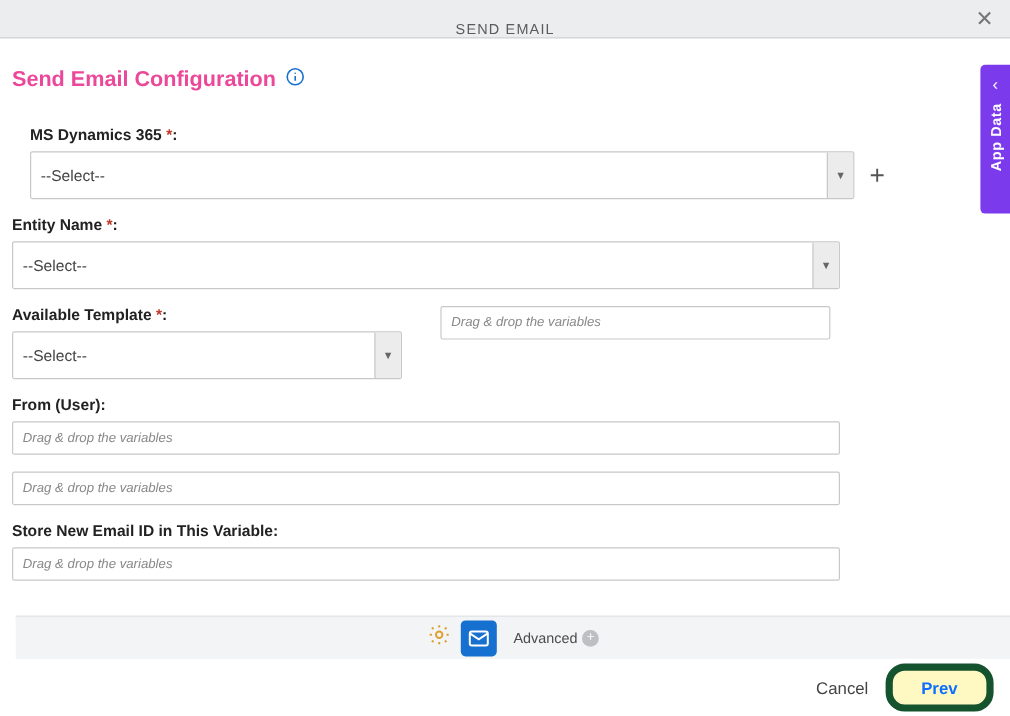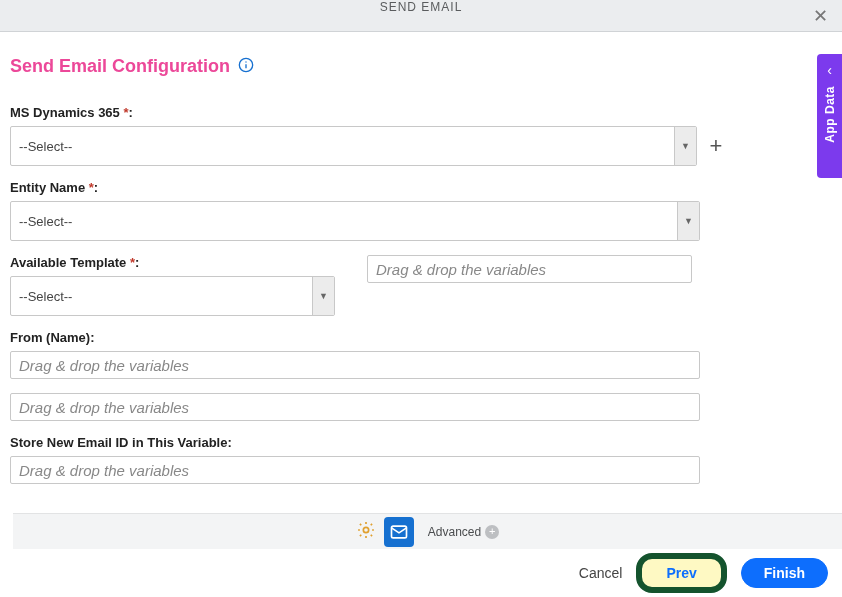--- a/index.html
+++ b/index.html
@@ -12,21 +12,21 @@
     overflow: hidden;
     color: #333;
   }
 
   
   .header {
     height: 32px;
     background: #ebedef;
     border-bottom: 1px solid #d0d3d6;
     display: flex;
-    align-items: flex-start;
+    align-items: flex-end;
     justify-content: center;
     position: relative;
   }
   .header-title {
     font-size: 12px;
     letter-spacing: 1px;
     color: #5a5c5e;
   }
   .close-icon {
     position: absolute;
@@ -119,21 +119,21 @@
   .row-two .field { flex: 1; margin-bottom: 0; }
   .row-two .field.left { max-width: 325px;}
   .row-two .field.right { max-width: 325px;}
 
   .textinput {
     border: 1px solid #c8c8c8;
     height: 28px;
     border-radius: 2px;
     width: 100%;
     padding: 0 8px;
-    font-size: 15px;
+    font-size: 11px;
     font-style: italic;
     color: #888;
     font-family: inherit;
   }
   .textinput::placeholder {
     font-style: italic;
     color: #888;
   }
 
   
@@ -215,21 +215,21 @@
     background:#0d6efd;border:1px solid #0d6efd;color:#fff;
     border-radius: 16px;
     padding: 6px 22px;
     font-size: 14px;
     font-weight:bold;
     cursor:pointer;
   }
 
   .narrow { max-width: 690px; }
   .narrow2 { max-width: 690px; }
-  .narrow-with-addon { max-width: 715px; }
+  .narrow-with-addon { max-width: 715px; margin-left: 15px; }
 
 </style>
 </head>
 <body>
 
 <div class="header">
   <span class="header-title">SEND EMAIL</span>
   <span class="close-icon">✕</span>
 </div>
 
@@ -278,21 +278,21 @@
         <span class="select-text">--Select--</span>
         <span class="select-caret">▼</span>
       </div>
     </div>
     <div class="field right">
       <input class="textinput" type="text" placeholder="Drag &amp; drop the variables" style="">
     </div>
   </div>
 
   <div class="field narrow">
-    <label class="field-label">From (Name):</label>
+    <label class="field-label">From (User):</label>
     <input class="textinput" type="text" placeholder="Drag &amp; drop the variables" style="">
   </div>
 
   <div class="field narrow">
     <input class="textinput" type="text" placeholder="Drag &amp; drop the variables" style="">
   </div>
 
   <div class="field narrow">
     <label class="field-label">Store New Email ID in This Variable:</label>
     <input class="textinput" type="text" placeholder="Drag &amp; drop the variables" style="">
@@ -320,14 +320,13 @@
   </span>
   <span class="adv-label">
     <span>Advanced</span>
     <span class="adv-plus">+</span>
   </span>
 </div>
 
 <div class="footer">
   <button class="btn-cancel">Cancel</button>
   <button class="btn-outline">Prev</button>
-  <button class="btn-primary">Finish</button>
 </div>
 
 </body></html>

